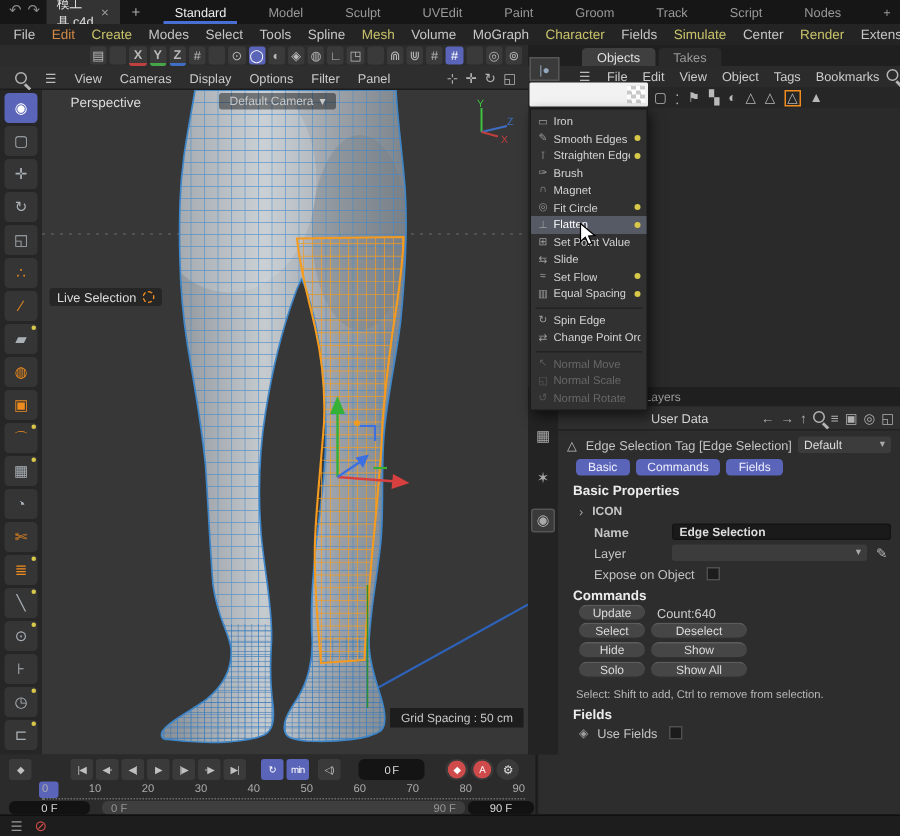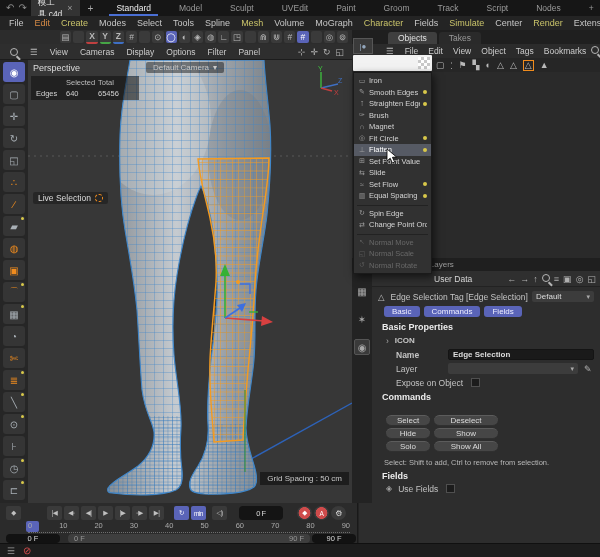--- a/index.html
+++ b/index.html
@@ -57,21 +57,21 @@
   #rail{position:absolute;left:0;top:60px;width:28px;height:443px;background:#262626;
         display:flex;flex-direction:column;align-items:center;gap:2px;padding-top:2px;}
   .rbtn{position:relative;width:22px;height:20px;background:#353535;border-radius:3px;color:#a9b0b6;
         font-size:10px;display:flex;align-items:center;justify-content:center;flex:none;}
   .rbtn.active{background:var(--sel);color:#fff;}
   .rbtn .rg.orange{color:var(--accent);}
   .rbtn .dot{position:absolute;right:1px;top:1px;width:3px;height:3px;border-radius:50%;background:var(--ydot);}
 
   
   #viewport{position:absolute;left:28px;top:60px;width:324px;height:443px;background:#373737;overflow:hidden;}
-  #vp-persp{position:absolute;left:5px;top:3px;font-size:9px;color:#dcdcdc;}
+  #vp-persp{position:absolute;left:19px;top:3px;font-size:9px;color:#dcdcdc;}
   #vp-stats{position:absolute;left:3px;top:16px;background:rgba(16,16,16,.55);padding:2px 5px;
             font-size:7.5px;color:#d2d2d2;display:grid;grid-template-columns:30px 32px 36px;row-gap:2px;}
   #vp-stats .h{color:#bdbdbd;}
   #vp-cam{position:absolute;left:118px;top:2px;background:rgba(8,8,8,.45);padding:1px 7px;border-radius:2px;
           font-size:8px;color:#c9c9c9;display:flex;gap:4px;align-items:center;}
   #vp-live{position:absolute;left:5px;top:132px;background:rgba(0,0,0,.3);padding:1px 5px;border-radius:2px;
            font-size:8.5px;color:#ddd;display:flex;gap:4px;align-items:center;}
   #vp-live .dcirc{width:8px;height:8px;border:1px dashed var(--accent);border-radius:50%;display:inline-block;}
   #vp-grid{position:absolute;right:3px;bottom:18px;background:rgba(22,22,22,.78);padding:2px 7px;
            font-size:8px;color:#c8c8c8;}
@@ -466,28 +466,20 @@
         <polygon points="245,262 234,256 233,266" fill="#d84040"></polygon>
         <line x1="197" y1="258" x2="212" y2="248" stroke="#3c6fe0" stroke-width="1.6"></line>
         <polygon points="218,243 209,245 214,252" fill="#3c6fe0"></polygon>
         <polyline points="212,224 222,224 222,234" stroke="#3c6fe0" stroke-width="1.4" fill="none"></polyline>
         <line x1="221" y1="252" x2="230" y2="252" stroke="#35b135" stroke-width="1.4"></line>
         <circle cx="210" cy="222" r="2" fill="#f59b1f"></circle>
       </g>
     </svg>
 
     <span id="vp-persp">Perspective</span>
-    <div id="vp-stats">
-      <span></span>
-      <span class="h">Selected</span>
-      <span class="h">Total</span>
-      <span>Edges</span>
-      <span>640</span>
-      <span>65456</span>
-    </div>
     <div id="vp-cam">
       <span>Default Camera</span>
       <span>▾</span>
     </div>
     <div id="vp-live">
       <span>Live Selection</span>
       <span class="dcirc"></span>
     </div>
     <div id="vp-grid">Grid Spacing : 50 cm</div>
     <svg id="vp-axis" width="32" height="32">
@@ -621,20 +613,24 @@
 
     <div class="arow" style="top:105px;">
       <span class="alabel" style="margin-left:24px;">Expose on Object</span>
       <span class="cbox" style="margin-left:8px;"></span>
     </div>
 
     <div class="arow" style="top:119px;">
         <span class="ahdr" style="margin-left:10px;">Commands</span>
       </div>
 
+    <div class="arow" style="top:131px;">
+      <span class="cbtn" style="position:absolute;left:14px;width:44px;">Update</span>
+      <span style="position:absolute;left:66px;color:#cfcfcf;">Count:640</span>
+    </div>
 
     <div style="position:absolute;left:14px;top:144px;width:200px;display:grid;grid-template-columns:44px 64px;gap:2px 4px;">
 
     <span class="cbtn">Select</span>
         <span class="cbtn">Deselect</span>
         <span class="cbtn">Hide</span>
         <span class="cbtn">Show</span>
         <span class="cbtn">Solo</span>
         <span class="cbtn">Show All</span>
       </div>

